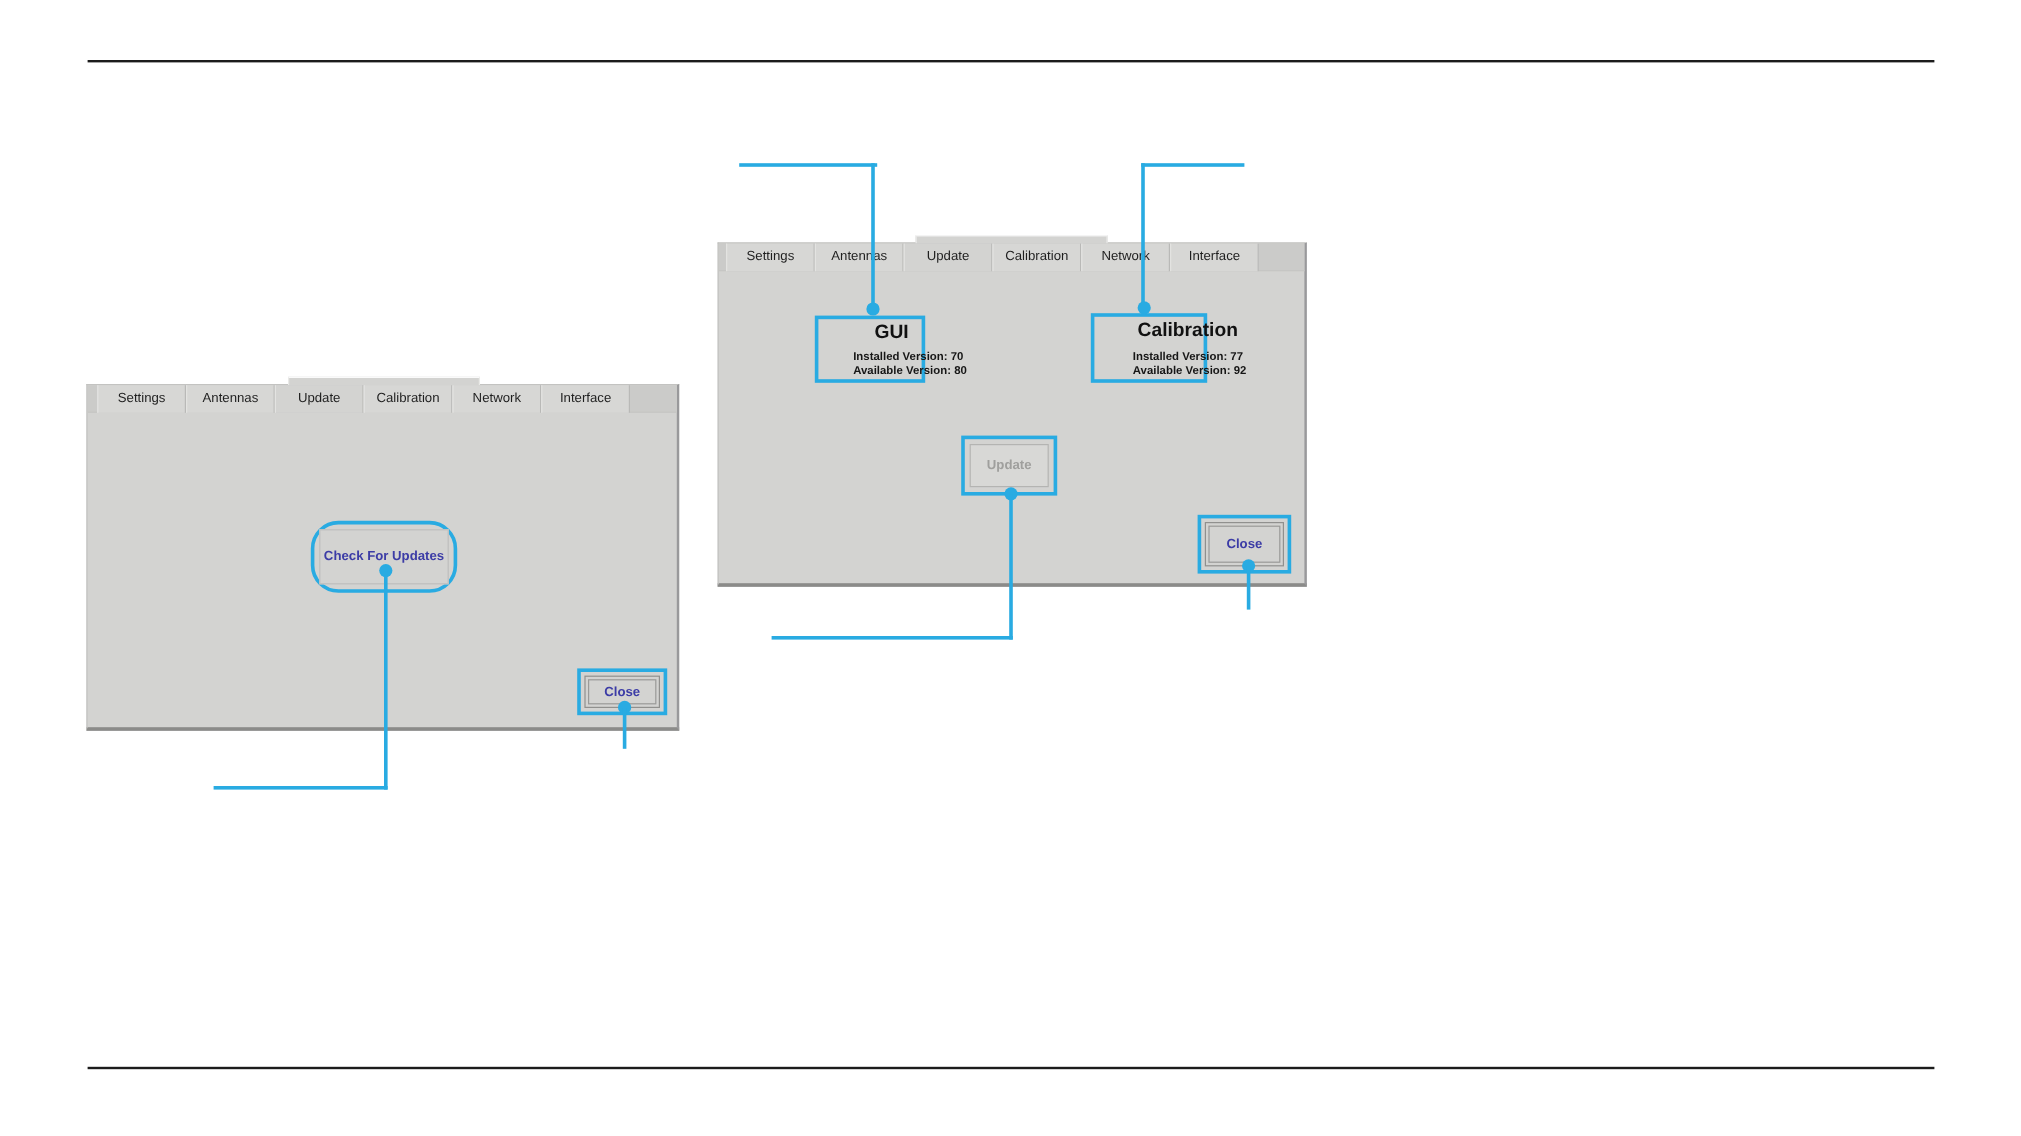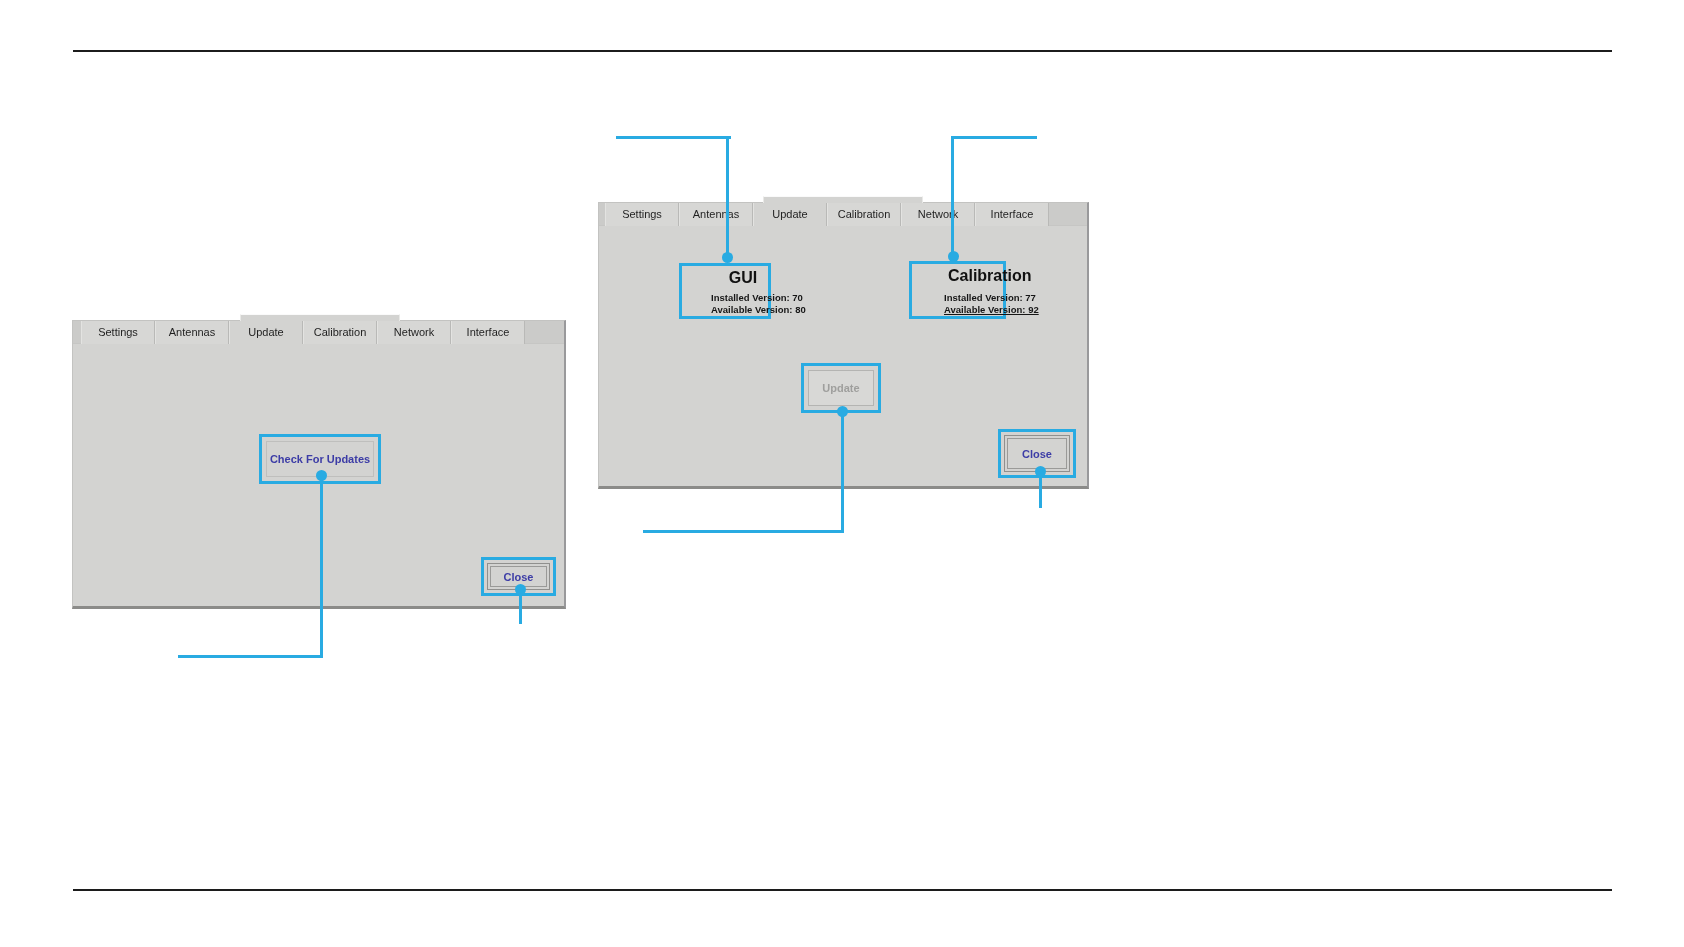--- a/index.html
+++ b/index.html
@@ -64,21 +64,21 @@
     <div class="panel-notch" style="left:167px;"></div>
     <div class="tabbar">
       <div class="tab">Settings</div>
       <div class="tab">Antennas</div>
       <div class="tab active">Update</div>
       <div class="tab">Calibration</div>
       <div class="tab">Network</div>
       <div class="tab">Interface</div>
     </div>
 
-    <div class="hl-box" style="left:186px;top:113px;width:122px;height:50px;">
+    <div class="hl-box" style="left:186px;top:113px;width:122px;height:60px;border-radius:23px;">
       <div class="flat-btn">Check For Updates</div>
     </div>
 
     <div class="hl-box" style="left:408px;top:236px;width:75px;height:39px;">
       <div class="dbl-btn">
         <div class="inner">Close</div>
       </div>
     </div>
   </div>
 
@@ -95,21 +95,21 @@
 
     <div class="hl-box" style="left:80px;top:60px;width:92px;height:56px;">
       <div class="ver-title">GUI</div>
       <div class="ver-line" style="top:26px;">Installed Version: 70</div>
       <div class="ver-line" style="top:38px;">Available Version: 80</div>
     </div>
 
     <div class="hl-box" style="left:310px;top:58px;width:97px;height:58px;">
       <div class="ver-title">Calibration</div>
       <div class="ver-line" style="top:28px;left:8px;">Installed Version: 77</div>
-      <div class="ver-line" style="top:40px;left:8px;text-decoration:underline;">Available Version: 92</div>
+      <div class="ver-line" style="top:40px;left:8px;">Available Version: 92</div>
     </div>
 
     <div class="hl-box" style="left:202px;top:160px;width:80px;height:50px;">
       <div class="flat-btn disabled">Update</div>
     </div>
 
     <div class="hl-box" style="left:399px;top:226px;width:78px;height:49px;">
       <div class="dbl-btn">
         <div class="inner">Close</div>
       </div>

